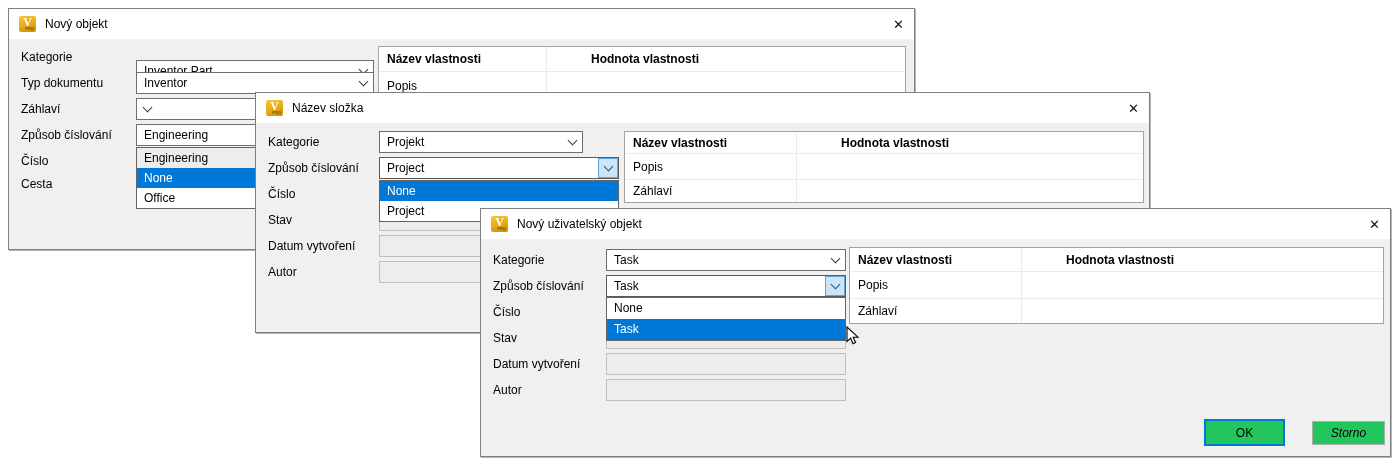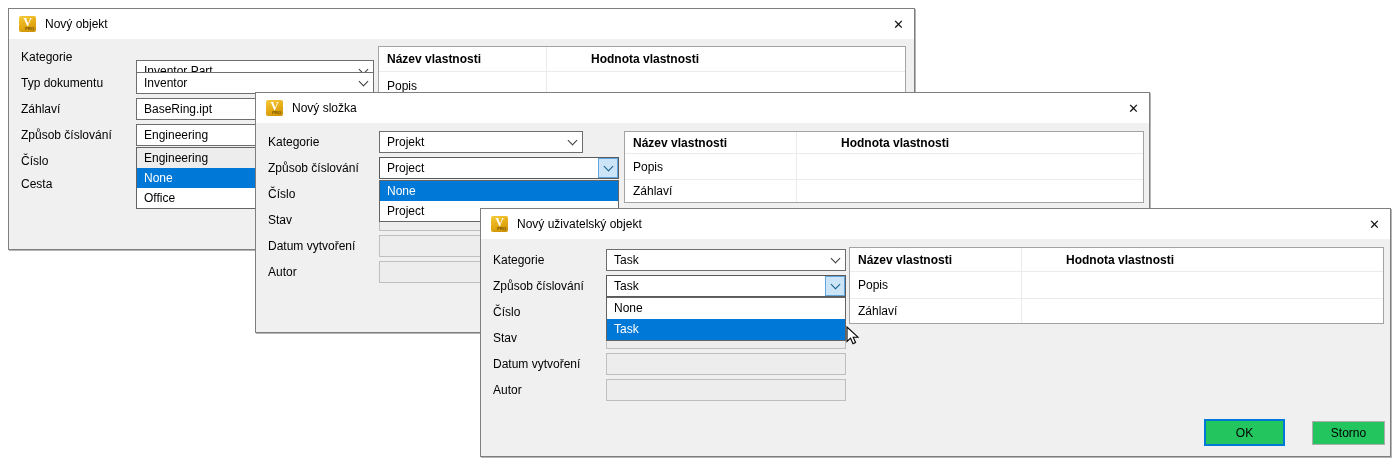--- a/index.html
+++ b/index.html
@@ -89,21 +89,21 @@
   .prow { display:flex; border-bottom:1px solid #ebebeb; align-items:stretch;gap:36px; }
   .prow.last { border-bottom:none; }
   .phead { font-weight:bold; }
   .c1 { width:172px; border-right:1px solid #ebebeb; padding-left:8px; display:flex; align-items:center; }
   .c2 { flex:1; padding-left:8px; display:flex; align-items:center; }
   .pushbtn {
     position:absolute; background:#22c55e; text-align:center;
     display:flex; align-items:center; justify-content:center;
   }
   .pushbtn.default { border:2px solid #0078d7; }
-  .pushbtn.normal { border:1px solid #adadad; }
+  .pushbtn.normal { border:1px solid #adadad;font-style:italic; }
   .cursor { position:absolute; z-index:90; }
 </style>
 </head>
 <body>
 
 <div class="dialog" style="left:8px; top:8px; width:907px; height:242px; z-index:1;">
   <div class="titlebar">
     <span class="vicon">
       <span class="vi-v">V</span>
       <span class="vi-pro">PRO</span>
@@ -125,21 +125,20 @@
         <span class="chev"></span>
       </span>
   </div>
   <div class="combo" style="left:127px; top:63px; width:238px;justify-content:flex-end;">
     <span class="val">Inventor</span>
     <span class="btn">
         <span class="chev"></span>
       </span>
   </div>
   <div class="combo" style="left:127px; top:89px; width:238px;">
-    <span class="val">BaseRing.ipt</span>
     <span class="btn">
         <span class="chev"></span>
       </span>
   </div>
   <div class="combo" style="left:127px; top:115px; width:238px;">
     <span class="val">Engineering</span>
     <span class="btn">
         <span class="chev"></span>
       </span>
   </div>
@@ -161,21 +160,21 @@
     </div>
   </div>
 </div>
 
 <div class="dialog" style="left:255px; top:92px; width:895px; height:241px; z-index:2;">
   <div class="titlebar">
     <span class="vicon">
       <span class="vi-v">V</span>
       <span class="vi-pro">PRO</span>
     </span>
-    <span class="title">Nový složka</span>
+    <span class="title">Název složka</span>
     <span class="close">✕</span>
   </div>
 
   <div class="flabel" style="top:41px">Kategorie</div>
   <div class="flabel" style="top:67px">Způsob číslování</div>
   <div class="flabel" style="top:93px">Číslo</div>
   <div class="flabel" style="top:119px">Stav</div>
   <div class="flabel" style="top:145px">Datum vytvoření</div>
   <div class="flabel" style="top:171px">Autor</div>
 

